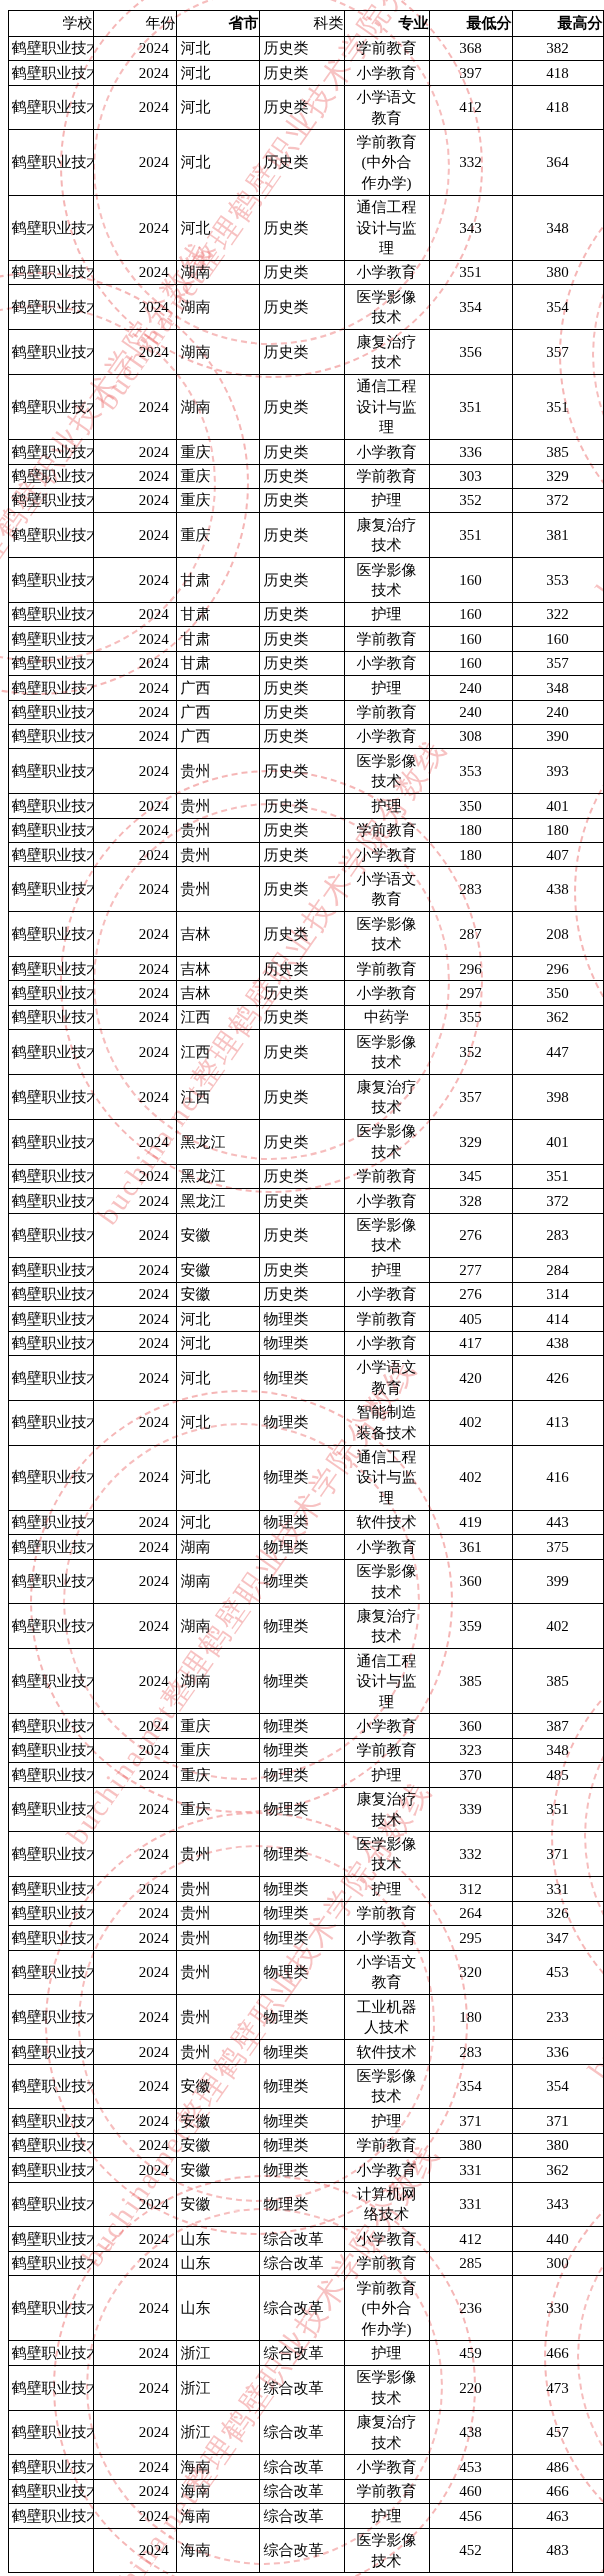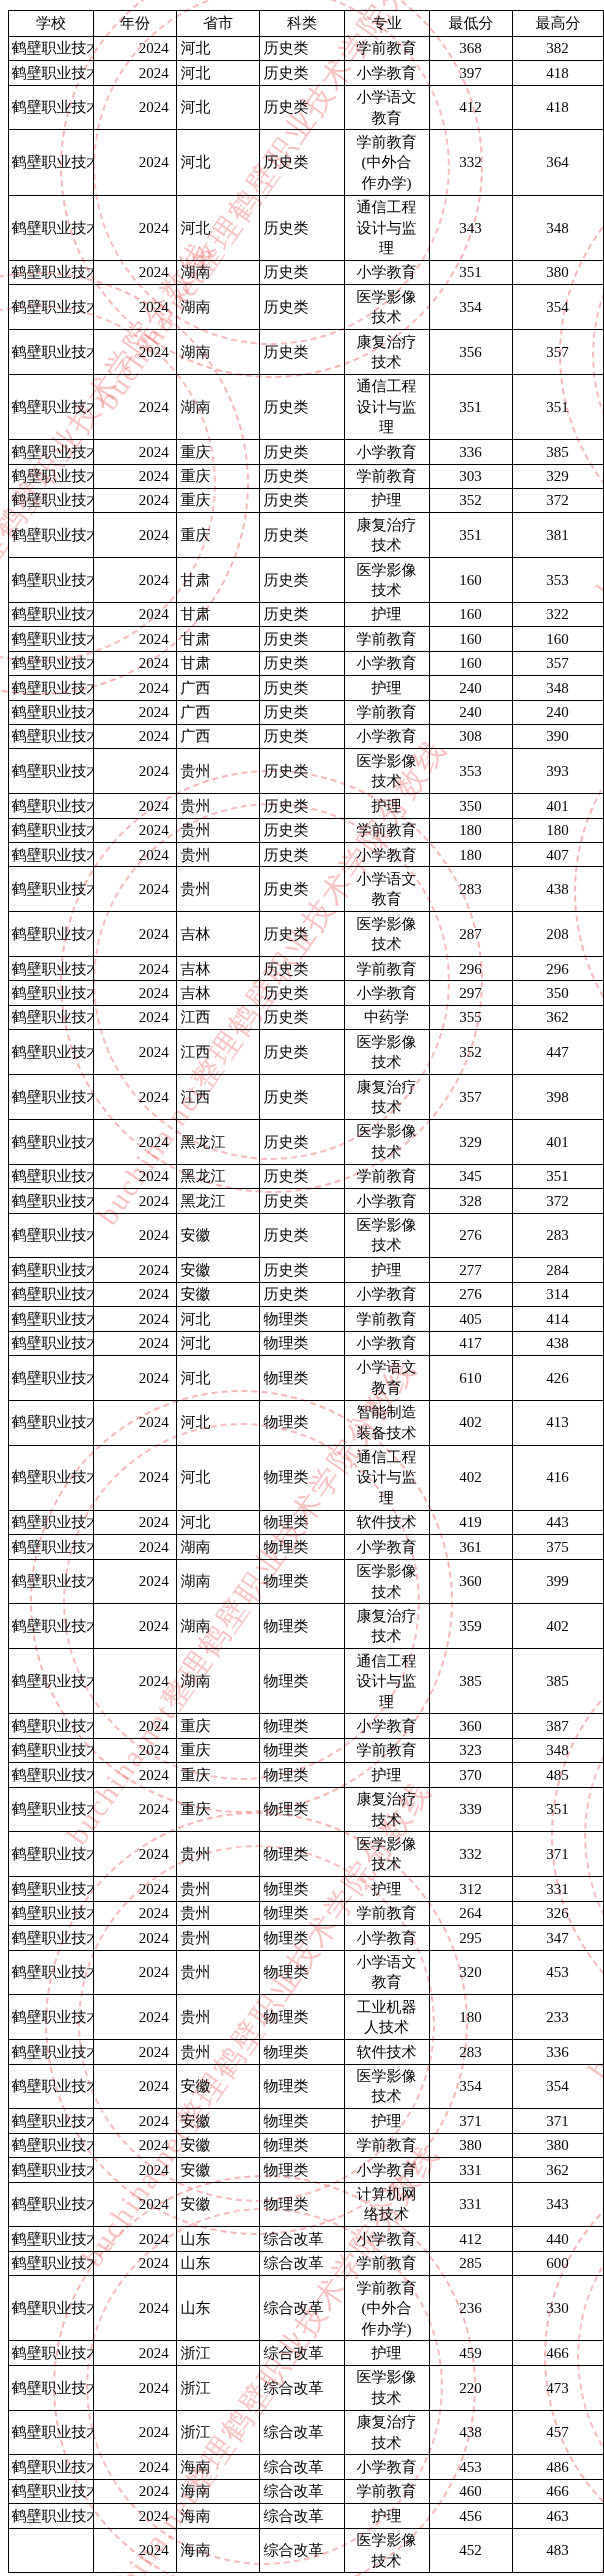--- a/index.html
+++ b/index.html
@@ -66,25 +66,25 @@
   .score-table td {
     border: 1.5px solid #000;
     font-size: 15px;
     line-height: 20.4px;
     padding: 1.5px 0;
     vertical-align: middle;
     font-weight: normal;
     background: transparent;
   }
   .score-table th {
-    text-align: center;
+    text-align: right;
     padding-left: 1px;
     height: 22px;
   }
-  .score-table th.hb { font-weight: normal; }
+  .score-table th.hb { font-weight: bold; }
 
   td.c-school { padding-left: 3px; }
   td.c-school .clip {
     width: 81px;
     overflow: hidden;
     white-space: nowrap;
   }
   td.c-year  { text-align: right; padding-right: 6.8px; }
   td.c-prov  { text-align: left; padding-left: 3.8px; }
   td.c-cat   { text-align: left; padding-left: 3.8px; }
@@ -684,21 +684,21 @@
       <tr>
     <td class="c-school">
           <div class="clip bind-target">鹤壁职业技术学院</div>
         </td>
     <td class="c-year">2024</td>
     <td class="c-prov">河北</td>
     <td class="c-cat">物理类</td>
     <td class="c-major">
           <div class="major-inner bind-target">小学语文教育</div>
         </td>
-    <td class="c-min">610</td>
+    <td class="c-min">420</td>
     <td class="c-max">426</td>
   </tr>
       <tr>
     <td class="c-school">
           <div class="clip bind-target">鹤壁职业技术学院</div>
         </td>
     <td class="c-year">2024</td>
     <td class="c-prov">河北</td>
     <td class="c-cat">物理类</td>
     <td class="c-major">
@@ -1010,21 +1010,21 @@
     <td class="c-school">
           <div class="clip bind-target">鹤壁职业技术学院</div>
         </td>
     <td class="c-year">2024</td>
     <td class="c-prov">山东</td>
     <td class="c-cat">综合改革</td>
     <td class="c-major">
           <div class="major-inner bind-target">学前教育</div>
         </td>
     <td class="c-min">285</td>
-    <td class="c-max">600</td>
+    <td class="c-max">300</td>
   </tr>
       <tr>
     <td class="c-school">
           <div class="clip bind-target">鹤壁职业技术学院</div>
         </td>
     <td class="c-year">2024</td>
     <td class="c-prov">山东</td>
     <td class="c-cat">综合改革</td>
     <td class="c-major">
           <div class="major-inner bind-target">学前教育(中外合作办学)</div>

